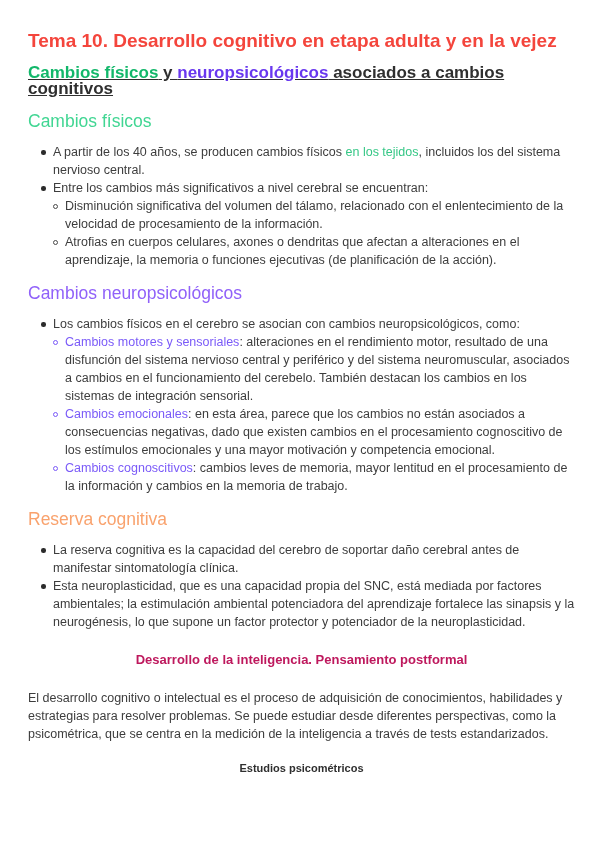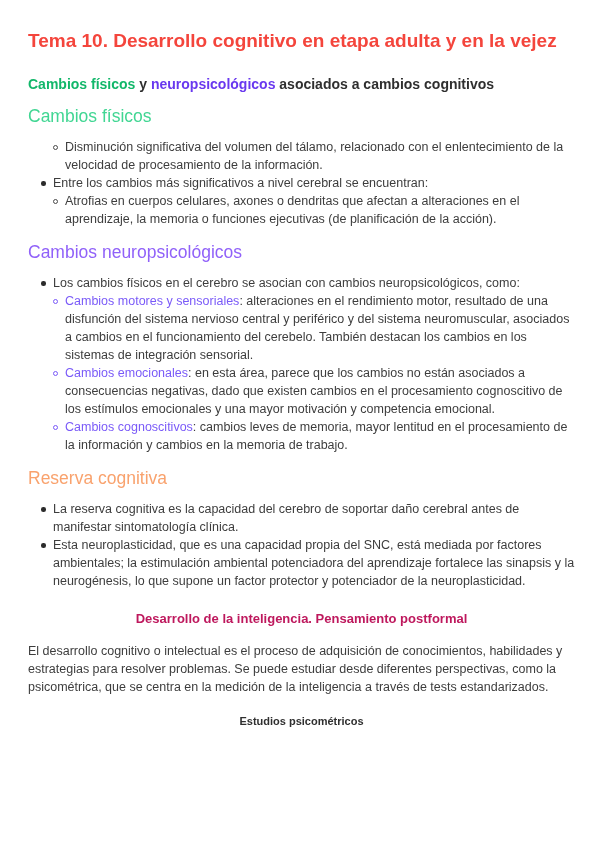--- a/index.html
+++ b/index.html
@@ -9,22 +9,23 @@
     font-family: "Liberation Sans", "DejaVu Sans", sans-serif;
     color: var(--body-text, #3d3d3d);
   }
   .page { padding: 30px 25px 0 28px; }
 
   .doc-title {
     font-size: 19px; line-height: 22px; font-weight: bold;
     color: var(--title-red, #f4453c);
   }
   .subtitle {
-    margin-top: 24px; font-size: 14px; line-height: 16px; font-weight: bold;
+    margin-top: 13px; font-size: 17px; line-height: 16px; font-weight: bold;
     color: #2f2f2f;
+    text-decoration: underline;
   }
   .subtitle .green-b { color: var(--green-bold, #12b76a); }
   .subtitle .purple-b { color: var(--purple-bold, #6938ef); }
 
   h2.sec {
     margin-top: 13px; font-size: 17.5px; line-height: 22px; font-weight: 400;
   }
   h2.green  { color: var(--green-heading, #41d693); }
   h2.purple { color: var(--purple-heading, #9061f9); }
   h2.orange { color: var(--orange-heading, #f9a26d); }
@@ -45,50 +46,56 @@
   .ring.purple-ring { border-color: var(--purple-inline, #7a5af8); }
   .txt { flex: 1; }
   .green-i  { color: var(--green-inline, #36c786); }
   .purple-i { color: var(--purple-inline, #7a5af8); }
 
   h3.center-title {
     margin-top: 20px; text-align: center;
     font-size: 13px; line-height: 18px; font-weight: bold; color: #be185d;
   }
   p.body-par {
-    margin-top: 14px; font-size: 12.5px; line-height: 18px;
+    margin-top: 20px; font-size: 12.5px; line-height: 18px;
   }
   h4.center-sub {
     margin-top: 17px; text-align: center;
     font-size: 11px; line-height: 16px; font-weight: bold; color: #2f2f2f;
   }
 </style>
 </head>
 <body>
 
 <div class="page">
 
   <h1 class="doc-title">Tema 10. Desarrollo cognitivo en etapa adulta y en la vejez</h1>
 
   <p class="subtitle"><span class="green-b">Cambios físicos</span><span> y </span><span class="purple-b">neuropsicológicos</span><span> asociados a cambios cognitivos</span></p>
 
   <h2 class="sec green">Cambios físicos</h2>
 
   <ul class="blist">
-    <li class="row lvl2">
+    <li class="row lvl1">
       <span class="mk">
-          <span class="ring"></span>
+          <span class="dot"></span>
         </span>
-      <span class="txt">Disminución significativa del volumen del tálamo, relacionado con el enlentecimiento de la velocidad de procesamiento de la información.</span>
+      <span class="txt"><span>A partir de los 40 años, se producen cambios físicos </span><span class="green-i">en los tejidos</span><span>, incluidos los del sistema nervioso central.</span></span>
     </li>
     <li class="row lvl1">
       <span class="mk">
           <span class="dot"></span>
         </span>
       <span class="txt">Entre los cambios más significativos a nivel cerebral se encuentran:</span>
+    </li>
+    <li class="row lvl2">
+      <span class="mk">
+          <span class="ring"></span>
+        </span>
+      <span class="txt">Disminución significativa del volumen del tálamo, relacionado con el enlentecimiento de la velocidad de procesamiento de la información.</span>
     </li>
     <li class="row lvl2">
       <span class="mk">
           <span class="ring"></span>
         </span>
       <span class="txt">Atrofias en cuerpos celulares, axones o dendritas que afectan a alteraciones en el aprendizaje, la memoria o funciones ejecutivas (de planificación de la acción).</span>
     </li>
   </ul>
 
   <h2 class="sec purple">Cambios neuropsicológicos</h2>

